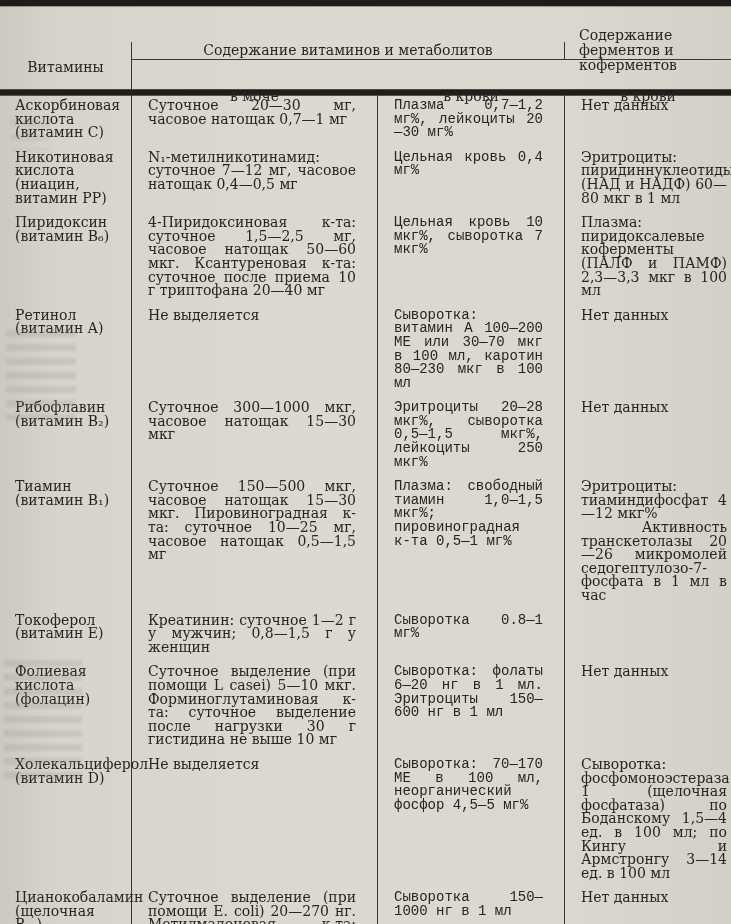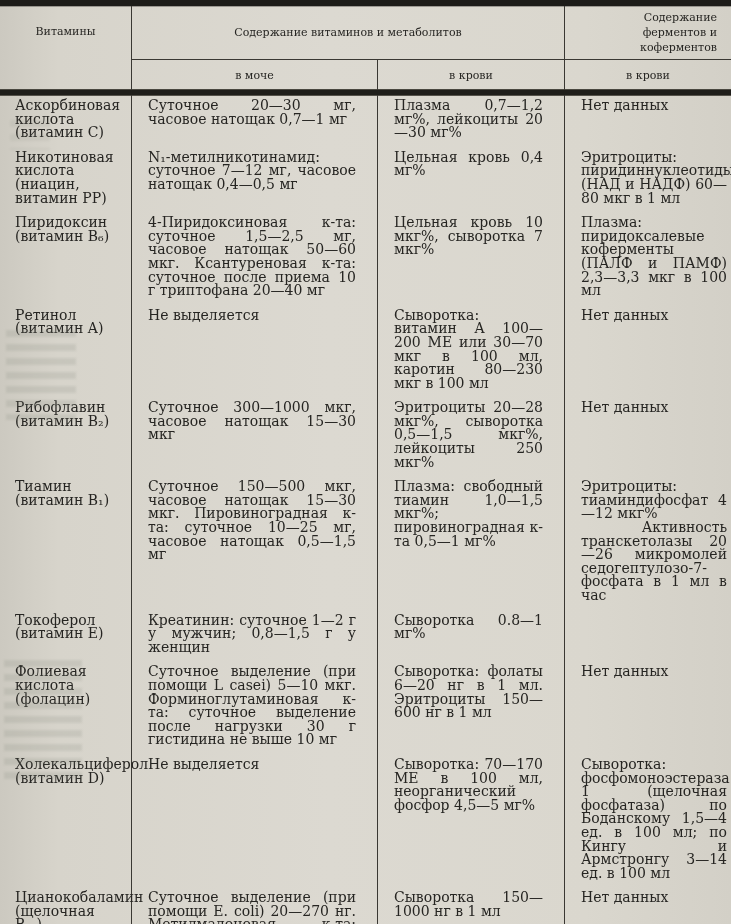--- a/index.html
+++ b/index.html
@@ -7,40 +7,40 @@
     width:731px;height:924px;position:relative;overflow:hidden;
     background:linear-gradient(90deg,#ccc9c0 0%,#d7d4cb 8%,#dcd9d1 45%,#dad7ce 80%,#d3d0c7 100%);
     font-family:"DejaVu Serif","Liberation Serif",serif;
     color:#262522;
     -webkit-font-smoothing:antialiased;
   }
   .topband{height:6px;background:#1d1c19;box-shadow:0 1px 0 rgba(40,38,34,.35);}
   .grid{display:grid;grid-template-columns:132px 246px 187px 166px;}
   
   .hdr{grid-template-rows:54px 30px;}
-  .hc{font-size:11px;line-height:15px;display:flex;align-items:center;justify-content:center;text-align:right;}
+  .hc{font-size:14px;line-height:15px;display:flex;align-items:center;justify-content:center;text-align:left;margin-top:36px;}
   .hc-vitamins{grid-column:1;grid-row:1/3;border-right:1px solid #3a3833;padding-top:18px;align-items:flex-start;}
   .hc-content{grid-column:2/4;grid-row:1;border-right:1px solid #3a3833;border-bottom:1px solid #3a3833;}
   .hc-enzymes{grid-column:4;grid-row:1;border-bottom:1px solid #3a3833;padding:2px 14px;}
   .hc-urine{grid-column:2;grid-row:2;border-right:1px solid #3a3833;}
   .hc-blood{grid-column:3;grid-row:2;border-right:1px solid #3a3833;}
   .hc-blood2{grid-column:4;grid-row:2;}
   .thickrule{height:5px;background:#1f1e1a;box-shadow:0 -1px 0 #4a4840,0 1px 0 #55524a;}
   
   .body{align-content:start;}
   .brow{display:contents;}
   .cell{
     font-size:14px;line-height:13.6px;
     text-align:justify;white-space:pre-wrap;
     padding:4px 21px 7px 7px;
     margin-left:9px;
   }
   .c1{border-right:1px solid #3a3833;padding-left:6px;padding-right:9px;}
   .c2{border-right:1px solid #3a3833;}
-  .c3{border-right:1px solid #3a3833;}
+  .c3{border-right:1px solid #3a3833;font-family:Liberation Mono, monospace;}
   .c4{padding-right:4px;}
   
   .footnote{font-size:12.8px;line-height:15px;padding:6px 4px 0 6px;white-space:nowrap;}
   .fn-label{letter-spacing:3px;margin-right:8px;}
   
   .ghost{position:absolute;filter:blur(1.3px);opacity:.5;pointer-events:none;
     background:repeating-linear-gradient(180deg,rgba(130,134,122,.35) 0 7px,rgba(0,0,0,0) 7px 14px);}
   .g1{left:6px;top:330px;width:70px;height:90px;}
   .g2{left:4px;top:660px;width:78px;height:120px;}
   .g3{left:10px;top:120px;width:40px;height:30px;opacity:.3;}

